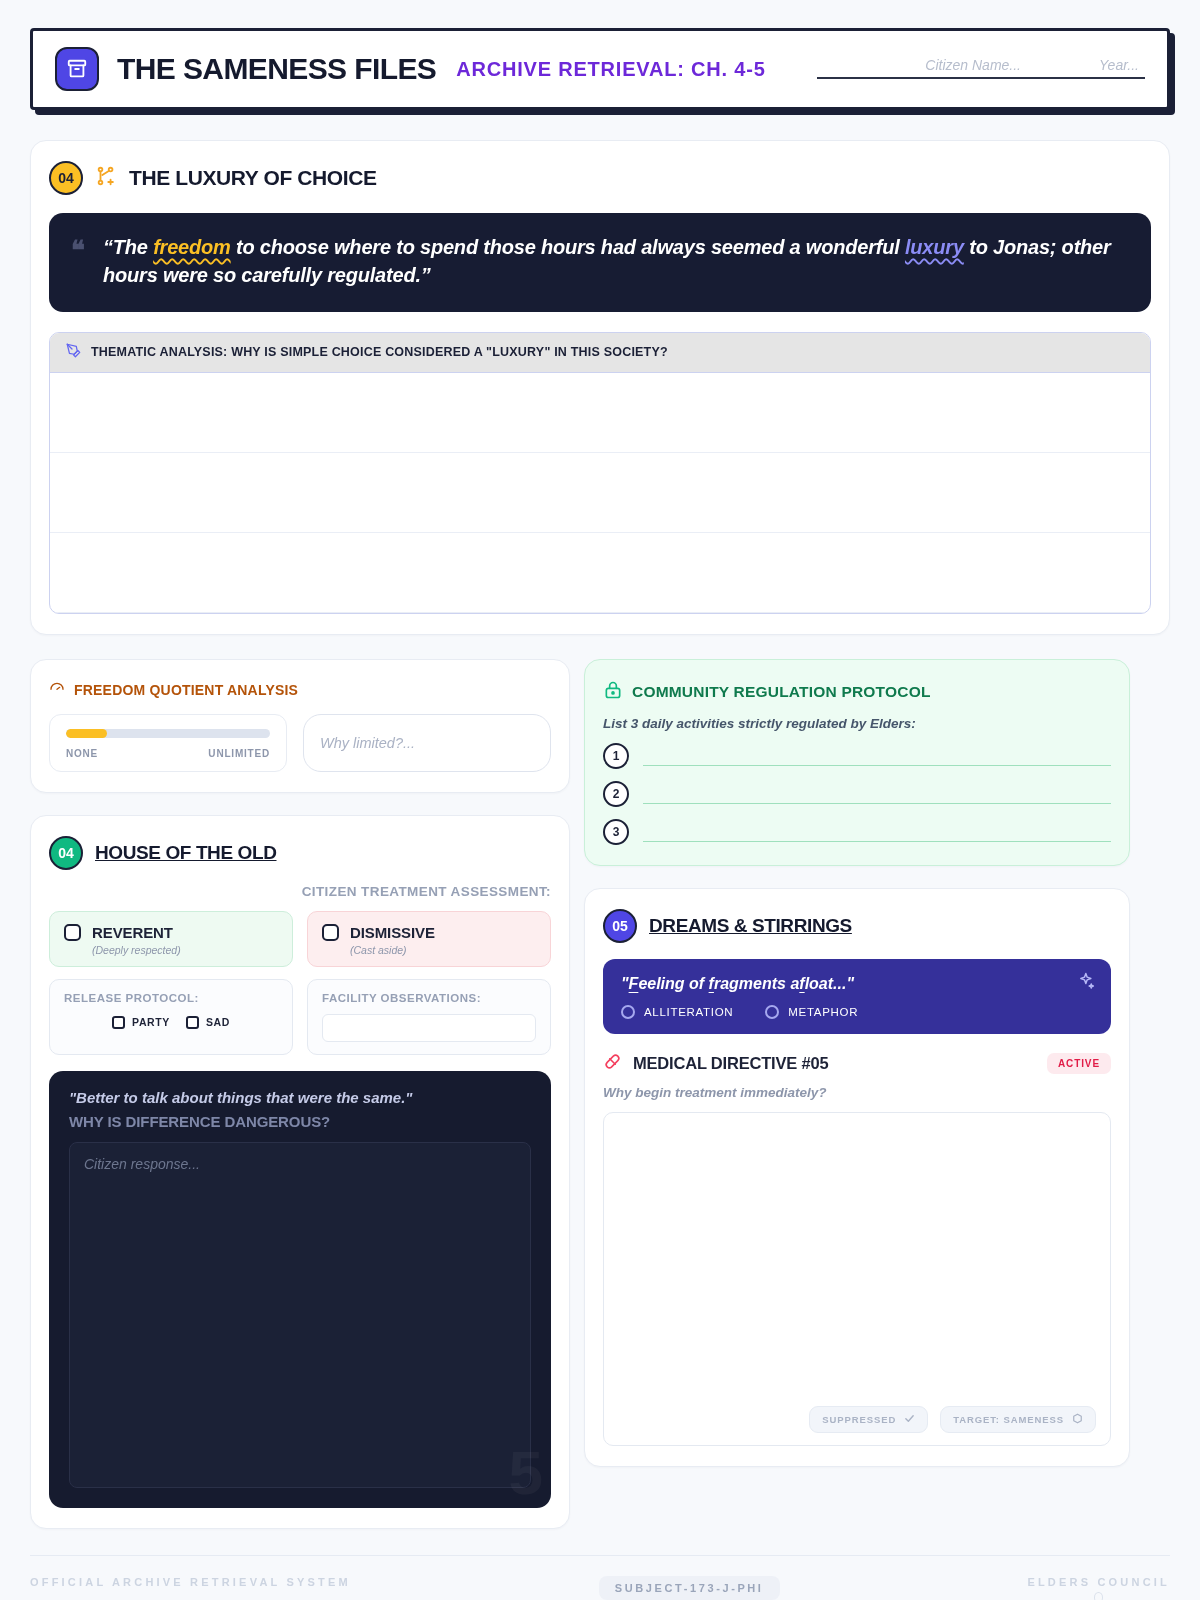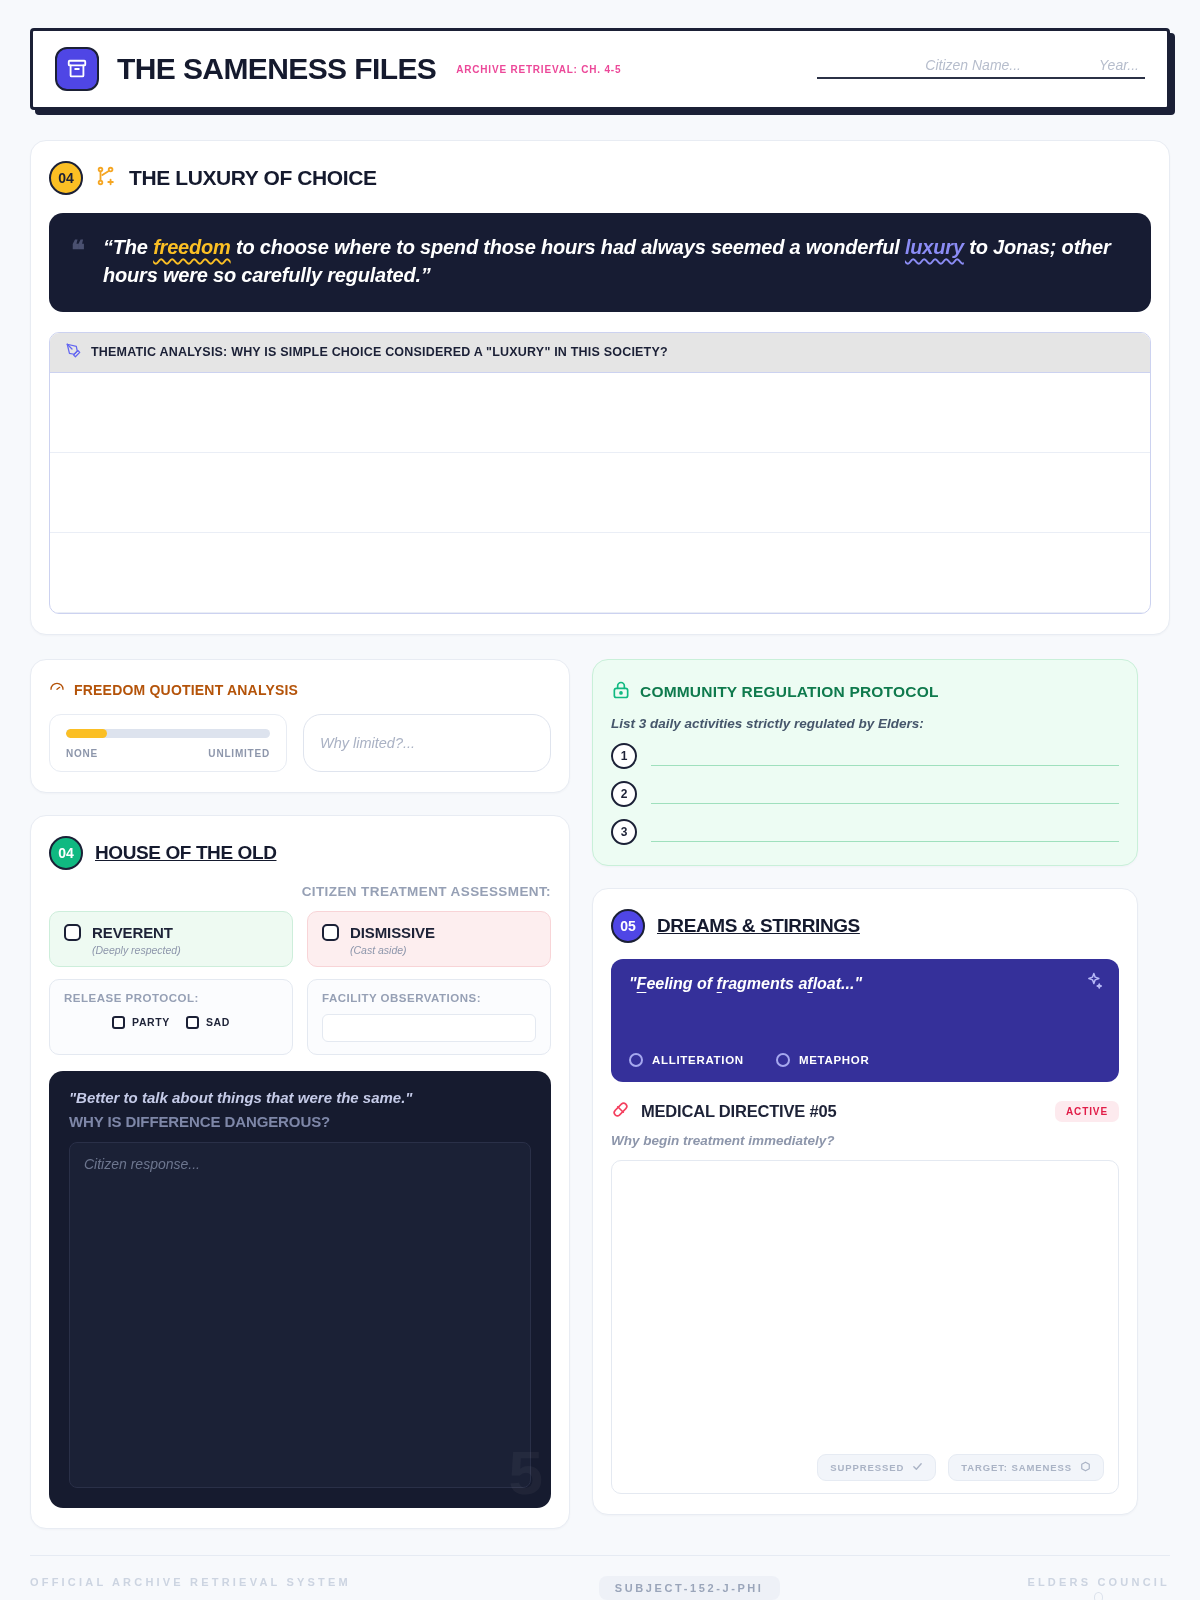--- a/index.html
+++ b/index.html
@@ -29,22 +29,22 @@
     background: #4f46e5; border: 2.5px solid #1b2036;
     display: flex; align-items: center; justify-content: center;
     margin-right: 18px; flex: none;
   }
   .brand-badge svg { display: block; }
   .brand-title {
     font-size: 30px; font-weight: 800; letter-spacing: -0.6px;
     color: #151a2e; white-space: nowrap;
   }
   .brand-sub {
-    margin-left: 20px; font-size: 10px; font-weight: 800;
-    letter-spacing: 0.8px; color: #ec4899; white-space: nowrap;
+    margin-left: 20px; font-size: 20px; font-weight: 800;
+    letter-spacing: 0.8px; color: #6d28d9; white-space: nowrap;
   }
   .hdr-fields { margin-left: auto; display: flex; align-items: flex-start; padding-bottom: 4px;}
   .hdr-field { border-bottom: 2.5px solid #2b3146; padding: 0 6px 3px 6px; text-align: right; }
   .hdr-field.name { width: 210px; }
   .hdr-field.year { width: 118px; }
   .hdr-field .ph { font-size: 14px; font-style: italic; color: #b6bdcc; }
 
   
   .card {
     background: #ffffff; border: 1px solid #e8ecf3;
@@ -84,21 +84,21 @@
   .prompt-bar {
     background: #e5e5e5; border-bottom: 1px solid #ccd2f0;
     padding: 10px 16px; display: flex; align-items: center; gap: 10px;
   }
   .prompt-bar .lbl { font-size: 12.5px; font-weight: 800; letter-spacing: 0.2px; color: #1b2036; text-transform: uppercase;}
   .lined-area { height: 240px; background:
      repeating-linear-gradient(to bottom, transparent 0 79px, #eaeef6 79px 80px);
      background-position: 0 0; }
 
   
-  .cols { display: flex; gap: 22px; margin-top: 24px; }
+  .cols { display: flex; gap: 14px; margin-top: 24px; }
   .col { display: flex; flex-direction: column; gap: 22px; }
   .col.left { width: 540px; }
   .col.right { width: 546px; }
 
   
   .mini-head { display: flex; align-items: center; gap: 9px; }
   .mini-title { font-size: 14px; font-weight: 800; letter-spacing: 0.2px; text-transform: uppercase; }
   .fq .mini-title { color: #b45309; }
   .fq-row { display: flex; gap: 16px; margin-top: 14px; align-items: stretch; }
   .gauge { flex: none; width: 238px; border: 1px solid #e8ecf3; border-radius: 12px; padding: 14px 16px 12px; }
@@ -165,21 +165,21 @@
   
   .dream-box {
     margin-top: 16px; background: #35309a; border-radius: 12px;
     padding: 16px 18px 15px; position: relative;
   }
   .dream-quote { color: #ffffff; font-size: 16px; font-style: italic; font-weight: 600; }
   .dream-quote u { text-decoration: underline; text-underline-offset: 3px; }
   .radio-row { display: flex; gap: 32px; margin-top: 12px; }
   .radio-item { display: flex; align-items: center; gap: 9px; }
   .radio { width: 14px; height: 14px; border-radius: 50%; border: 2px solid #a6a8ef; flex: none; }
-  .radio-item span { color: #fff; font-size: 11.5px; font-weight: 700; letter-spacing: .7px; margin-top: 48px; }
+  .radio-item span { color: #fff; font-size: 11.5px; font-weight: 400; letter-spacing: .7px; }
   .sparkle { position: absolute; top: 12px; right: 16px; color: #b6b8f7; }
 
   .md-head { display: flex; align-items: center; gap: 11px; margin-top: 18px; }
   .md-title { font-size: 16.5px; font-weight: 800; letter-spacing: -.2px; }
   .badge-active {
     margin-left: auto; background: #fdeaee; color: #e11d48;
     font-size: 10px; font-weight: 800; letter-spacing: .9px;
     padding: 5px 11px; border-radius: 7px;
   }
   .md-sub { margin-top: 10px; font-size: 13.5px; font-style: italic; font-weight: 700; color: #8d96ab; }
@@ -442,20 +442,20 @@
             </div>
           </div>
         </div>
       </div>
 
     </div>
   </div>
 
   <div class="footer">
     <div class="foot-left">OFFICIAL ARCHIVE RETRIEVAL SYSTEM</div>
-    <div class="foot-mid">SUBJECT-152-J-PHI</div>
+    <div class="foot-mid">SUBJECT-173-J-PHI</div>
     <div class="foot-right">
       <div class="t">ELDERS COUNCIL</div>
       <div class="c"></div>
     </div>
   </div>
 
 </div>
 
 </body></html>

